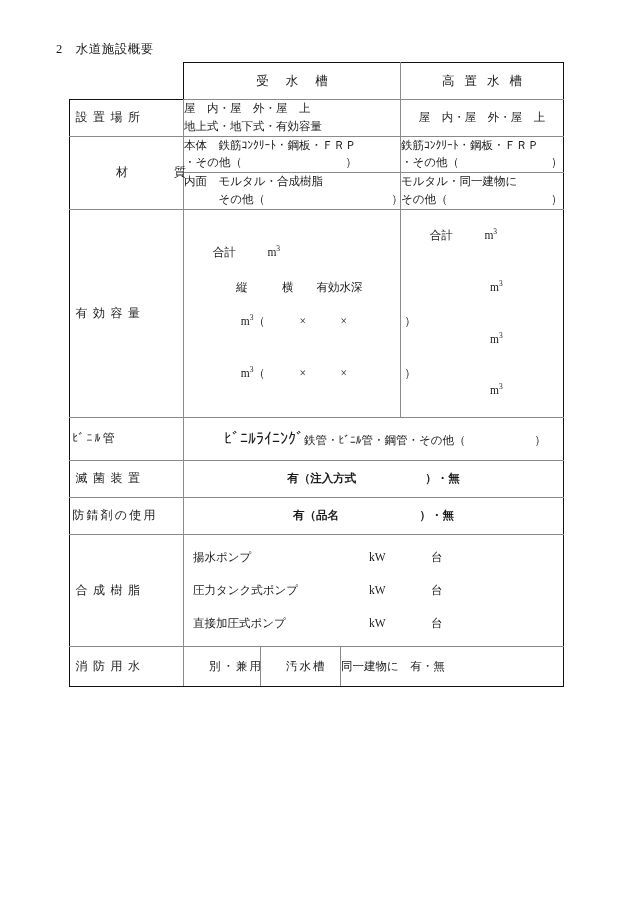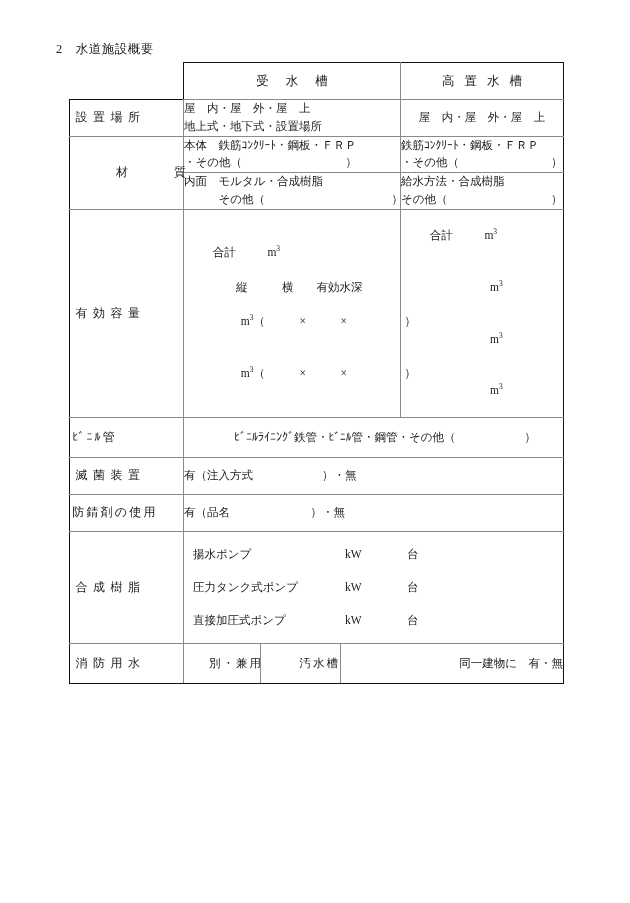--- a/index.html
+++ b/index.html
@@ -92,21 +92,21 @@
   }
   .hdr .spread-mid {
     display: inline-block;
     letter-spacing: 10px;
     text-indent: 10px;
     white-space: nowrap;
   }
 
   .ln { white-space: pre; display: block; }
   .ctr { text-align: center; }
-  .kana { font-size: 12px; }
+  .kana { font-size: 16px; }
 
   .sup { font-size: 7.5px; vertical-align: super; line-height: 0; }
 
   
   .cap-left { padding: 5px 7px 6px 7px; line-height: 1.5; }
   .cap-row1 { white-space: pre; }
   .cap-row2 { white-space: pre; padding-left: 52px; }
   .cap-row3 { white-space: pre; padding-left: 28px; }
   .cap-right { padding: 5px 9px 6px 7px; line-height: 1.5; }
   .cap-right .r { text-align: center; white-space: pre; }
@@ -114,25 +114,25 @@
 
   
   .pump-line {
     display: flex;
     align-items: center;
     height: 33px;
     padding-left: 9px;
     white-space: pre;
   }
   .pump-name { width: 152px; }
-  .pump-kw { width: 62px; }
+  .pump-kw { width: 62px; margin-left: 24px; }
   .pump-unit { width: 40px; }
 
-  .sterile { white-space: pre; height: 36px; }
-  .bottom-cell { text-align: right; height: 30px; white-space: pre; }
+  .sterile { text-align: center; white-space: pre; height: 36px; font-weight: bold; }
+  .bottom-cell { text-align: left; height: 30px; white-space: pre; }
   .bottom-cell .spread-s {
     display: inline-block;
     letter-spacing: 2px;
     text-indent: 2px;
   }
   .pipe-cell { text-align: center; white-space: pre; height: 30px; }
 </style>
 </head>
 <body>
 
@@ -158,21 +158,21 @@
         <span class="spread-mid">高置水槽</span>
       </td>
     </tr>
 
     <tr>
       <td class="lbl thick-l thick-t">
         <span class="spread">設置場所</span>
       </td>
       <td colspan="3" class="cellpad">
         <span class="ln">屋　内・屋　外・屋　上</span>
-        <span class="ln">地上式・地下式・設置場所</span>
+        <span class="ln">地上式・地下式・有効容量</span>
       </td>
       <td class="cellpad ctr thick-r">
         <span class="ln">屋　内・屋　外・屋　上</span>
       </td>
     </tr>
 
     <tr>
       <td rowspan="2" class="lbl thick-l">
         <span class="spread" style="letter-spacing:46px;text-indent:46px;">材質</span>
       </td>
@@ -185,21 +185,21 @@
         <span class="ln">・その他（　　　　　　　　）</span>
       </td>
     </tr>
 
     <tr>
       <td colspan="3" class="cellpad">
         <span class="ln">内面　モルタル・合成樹脂</span>
         <span class="ln">　　　その他（　　　　　　　　　　　）</span>
       </td>
       <td class="cellpad thick-r">
-        <span class="ln">給水方法・合成樹脂</span>
+        <span class="ln">モルタル・同一建物に</span>
         <span class="ln">その他（　　　　　　　　　）</span>
       </td>
     </tr>
 
     <tr>
       <td class="lbl thick-l">
         <span class="spread">有効容量</span>
       </td>
       <td colspan="3" class="cap-left">
         <div class="cap-row1">

